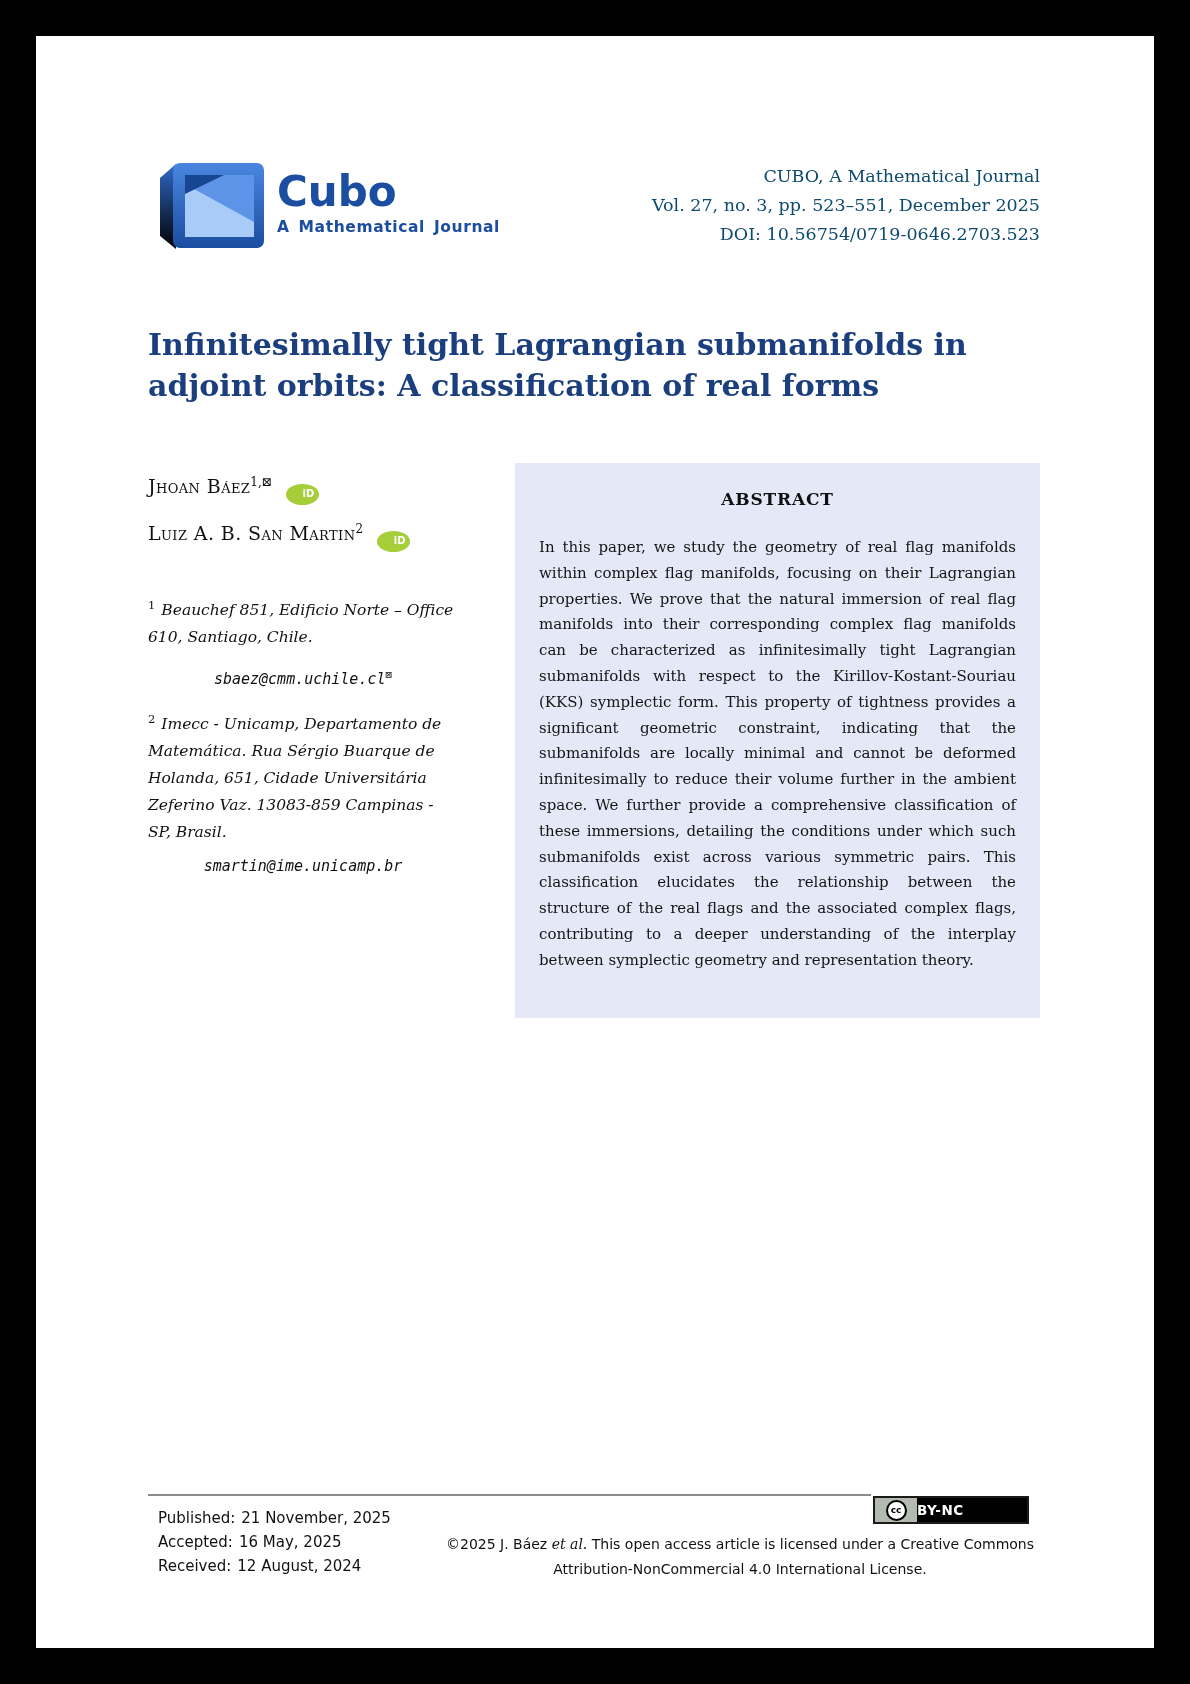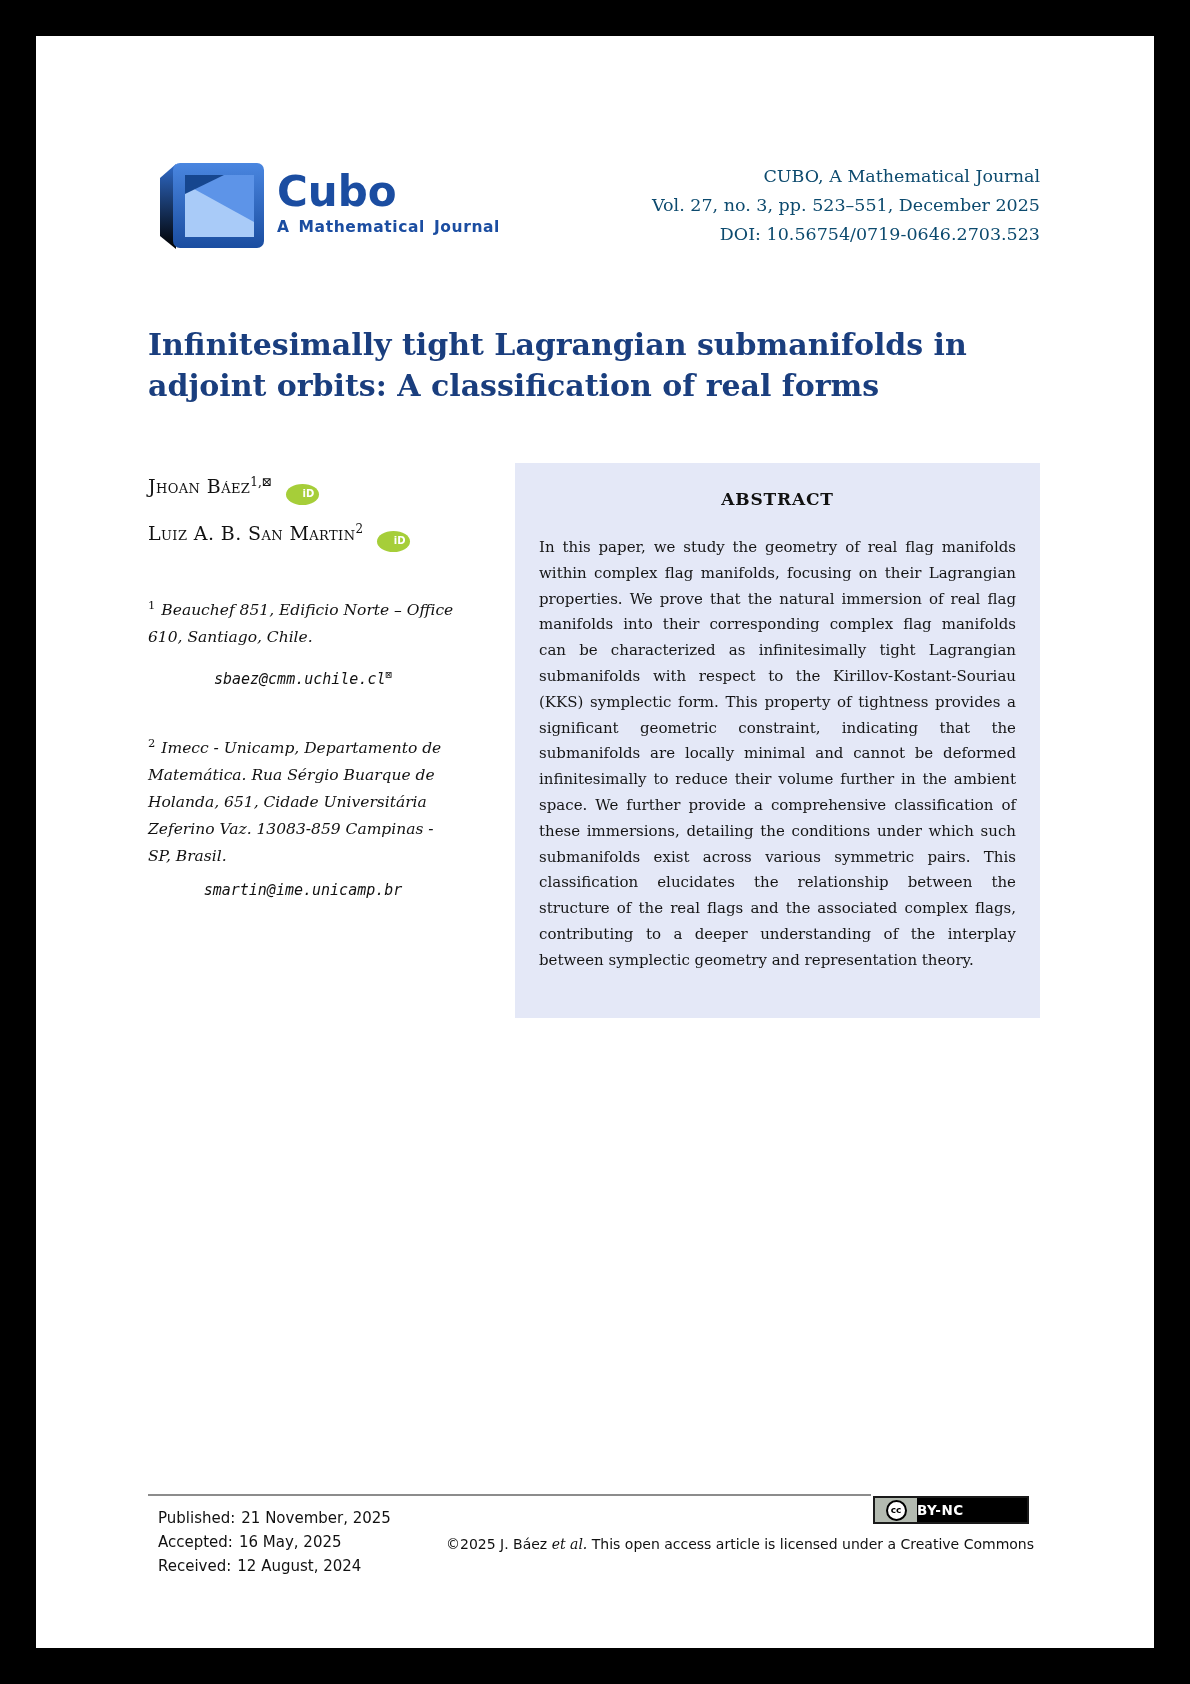--- a/index.html
+++ b/index.html
@@ -33,21 +33,21 @@
   .author-name{font-variant:small-caps;letter-spacing:0.4px;}
   .author-row sup{font-size:12px;}
   .orcid{
     display:inline-flex;align-items:center;justify-content:center;
     width:21px;height:21px;border-radius:50%;background:#a6ce39;color:#fff;
     font-family:"DejaVu Sans",sans-serif;font-size:10px;font-weight:bold;
     margin-left:8px;vertical-align:-4px;padding-left:12px;
   }
   .aff{font-style:italic;font-size:15.5px;line-height:27px;margin:0;}
   .aff-1{margin-top:40px;}
-  .aff-2{margin-top:40px;}
+  .aff-2{margin-top:16px;}
   .aff sup{font-style:normal;font-size:11.5px;margin-right:6px;}
   .email{
     font-family:"DejaVu Sans Mono","Liberation Mono",monospace;
     font-style:italic;font-size:15px;line-height:22px;margin:0;color:#111;
     text-decoration:none;display:block;text-align:center;
   }
   .email-1{margin-top:13px;}
   .email-2{margin-top:9px;}
   .email sup{font-size:11px;font-style:normal;}
   
@@ -166,15 +166,16 @@
   </div>
 
   <div class="footer-left">
     <div><span>Published:</span><span class="val">21 November, 2025</span></div>
     <div><span>Accepted:</span><span class="val">16 May, 2025</span></div>
     <div><span>Received:</span><span class="val">12 August, 2024</span></div>
   </div>
 
   <div class="footer-right">
     <div><span>©2025 J. Báez </span><span class="etal">et al.</span><span> This open access article is licensed under a Creative Commons</span></div>
+    <div>Attribution-NonCommercial 4.0 International License.</div>
   </div>
 
 </div>
 
 </body></html>

